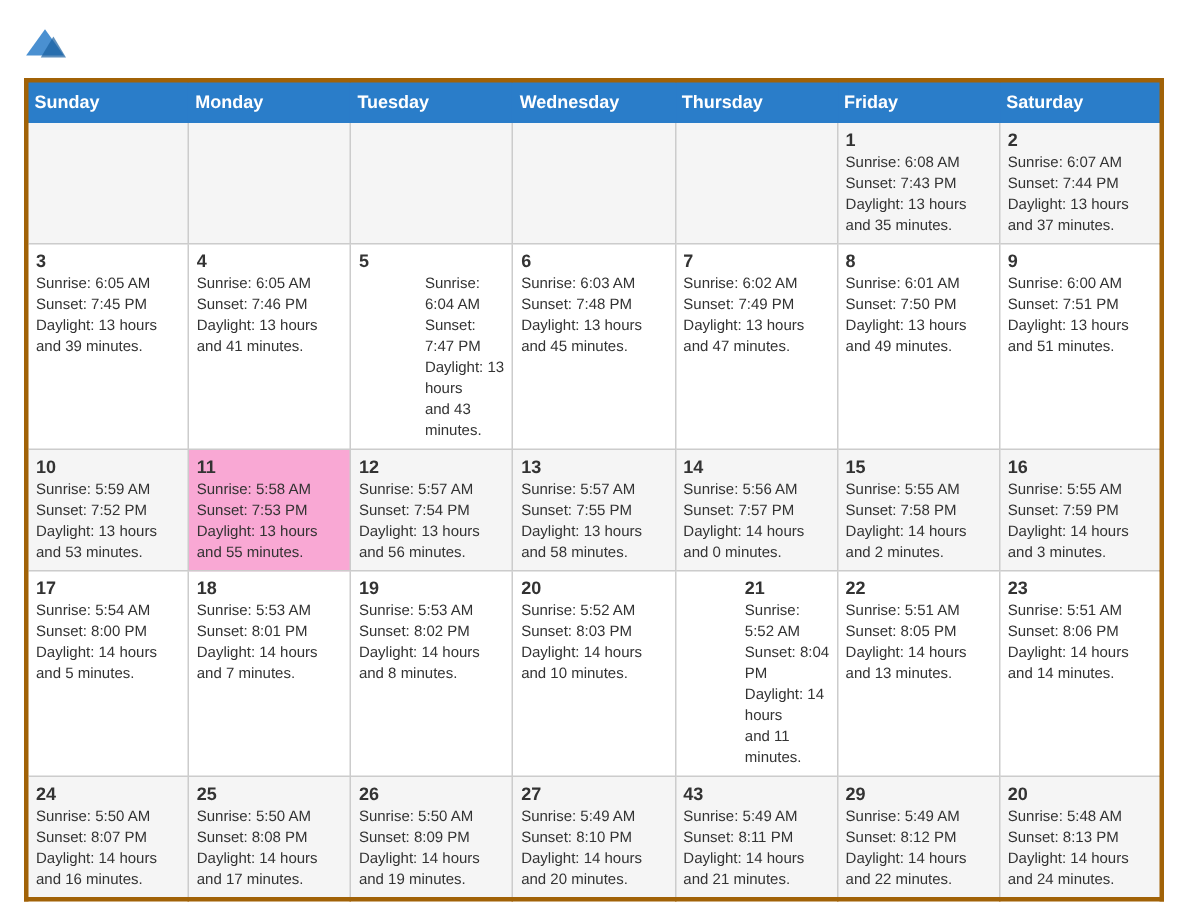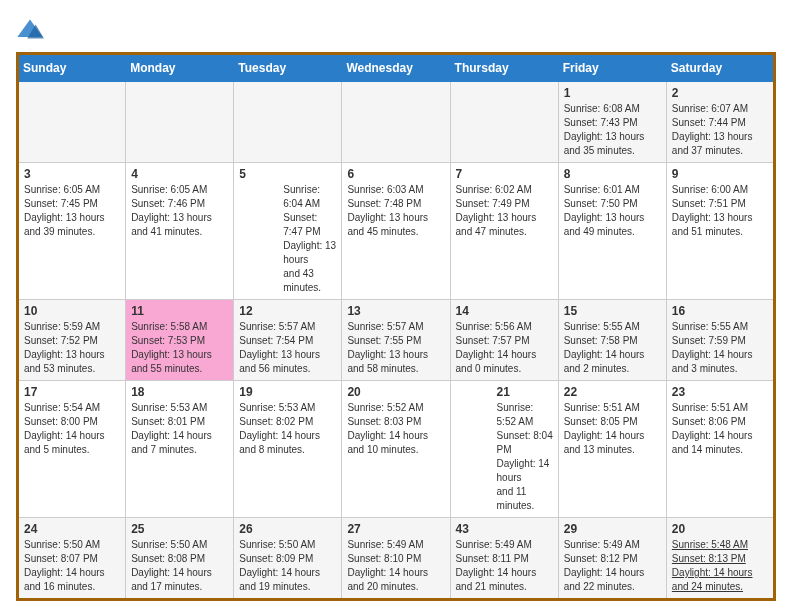--- a/index.html
+++ b/index.html
@@ -340,20 +340,20 @@
         </td>
         <td style="background: rgb(245, 245, 245);">
           <span class="day-num">29</span>
           <div class="day-detail" style="white-space: pre-line;">Sunrise: 5:49 AM
 Sunset: 8:12 PM
 Daylight: 14 hours
 and 22 minutes.</div>
         </td>
         <td style="background: rgb(245, 245, 245);">
           <span class="day-num">20</span>
-          <div class="day-detail" style="white-space: pre-line; text-decoration: underline;">Sunrise: 5:48 AM
+          <div class="day-detail" style="white-space: pre-line;">Sunrise: 5:48 AM
 Sunset: 8:13 PM
 Daylight: 14 hours
 and 24 minutes.</div>
         </td>
       </tr>
     </tbody>
 </table>
 
 </body></html>

